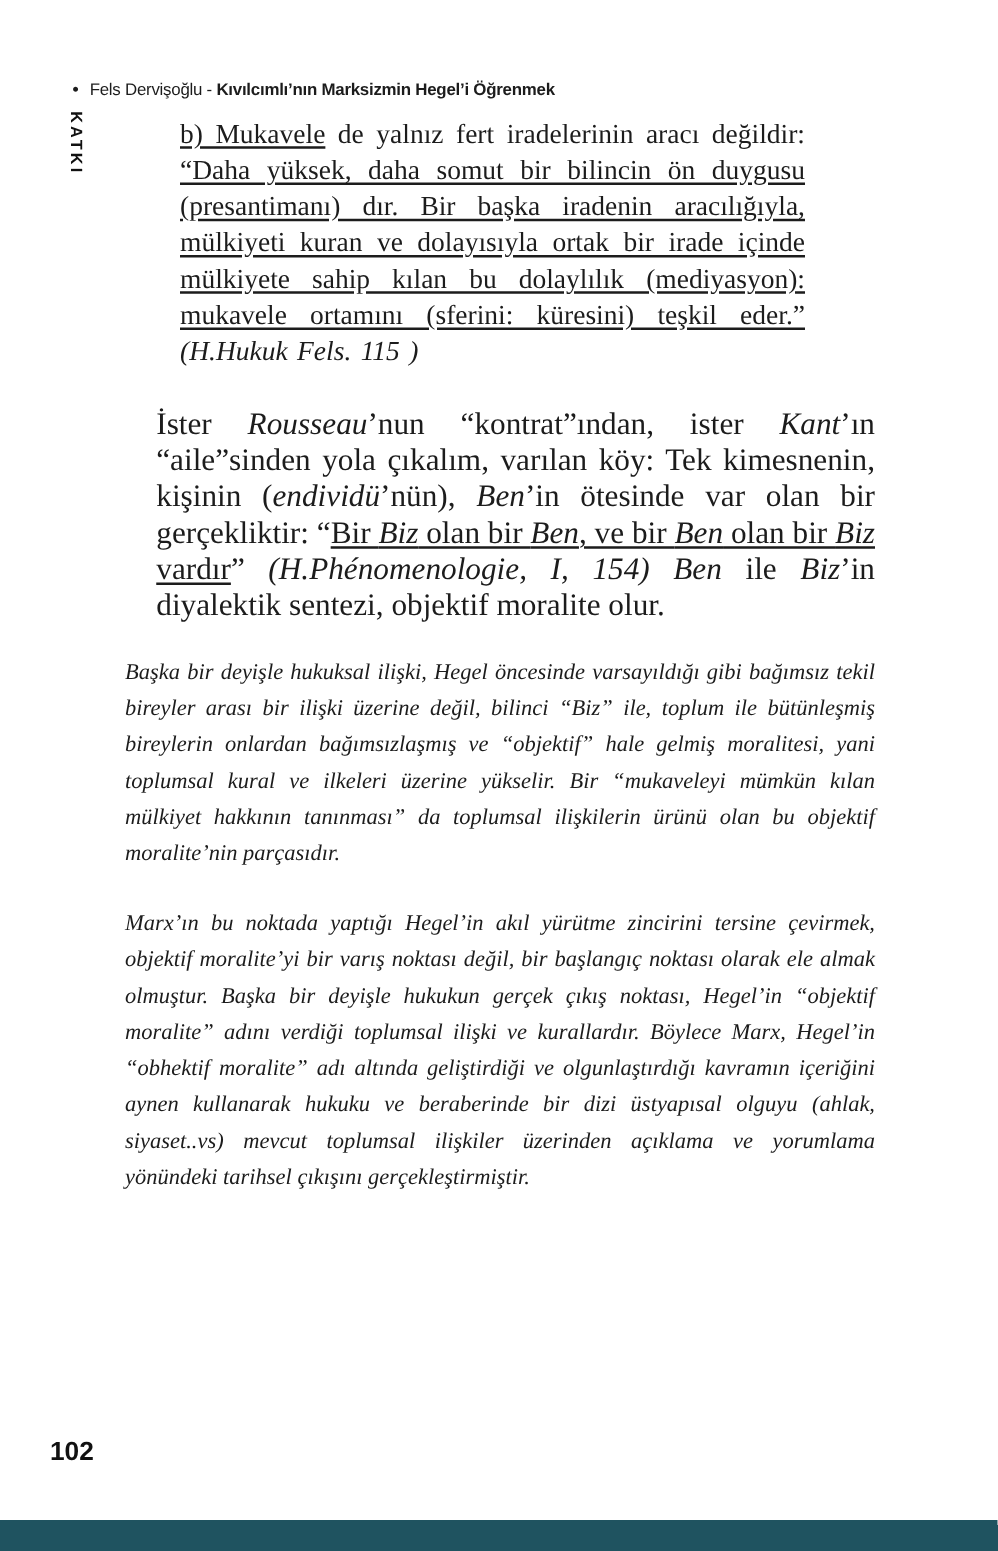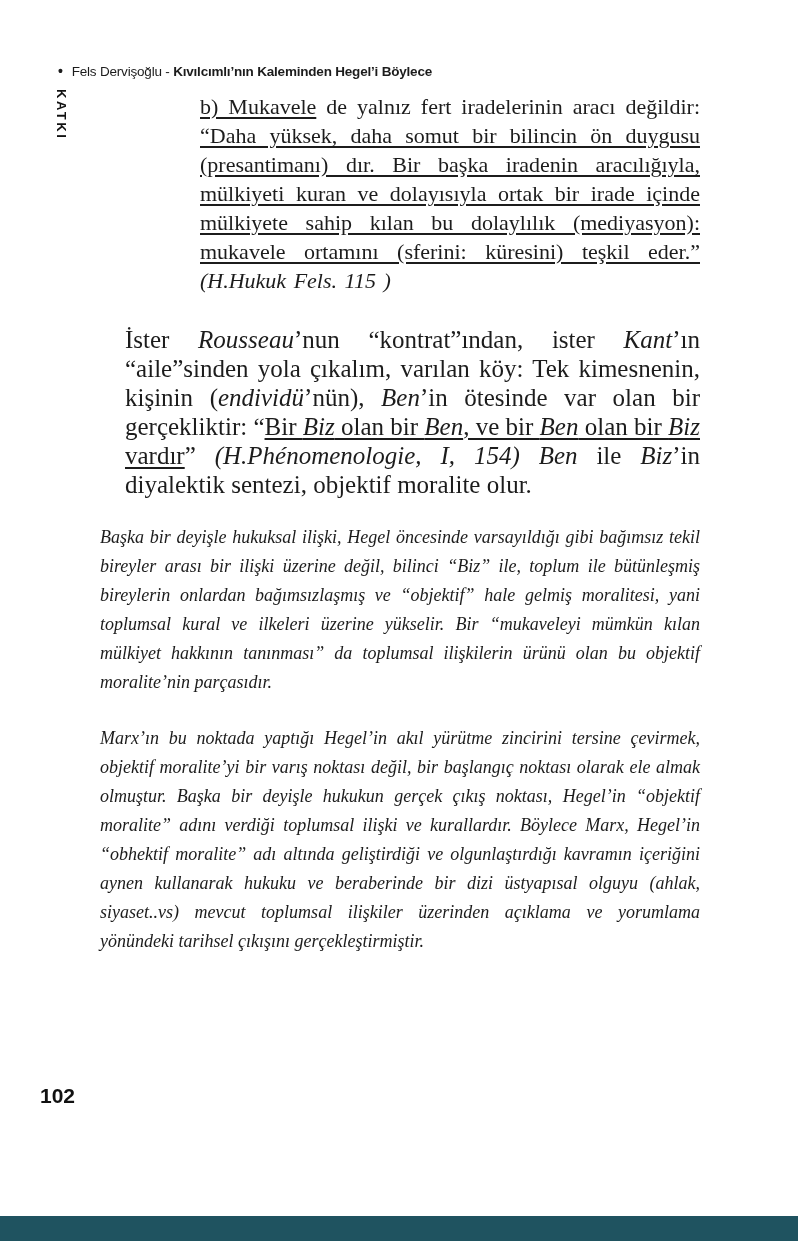--- a/index.html
+++ b/index.html
@@ -39,21 +39,21 @@
     color: #111;
   }
   .content {
     position: absolute;
     top: 92px;
     left: 100px;
     width: 600px;
     text-align: justify;
   }
   .block-quote {
-    margin-left: 100px;
+    margin-left: 44px;
     width: 500px;
     font-size: 22px;
     line-height: 29px;
     word-spacing: 2px;
     margin-bottom: 30px;
   }
   .indented-para {
     margin-left: 25px;
     width: 575px;
     font-size: 25px;
@@ -65,40 +65,40 @@
     line-height: 29px;
     margin-bottom: 27px;
     font-style: italic;
   }
   .u { text-decoration: underline; text-underline-offset: 3px; }
   .i { font-style: italic; }
   .ui { text-decoration: underline; font-style: italic; text-underline-offset: 3px; }
   .page-number {
     position: absolute;
     left: 40px;
-    top: 1084px;
+    top: 1150px;
     font-family: "Liberation Sans", sans-serif;
     font-weight: 700;
     font-size: 21px;
     color: #111;
   }
   .bottom-bar {
     position: absolute;
     left: 0;
     bottom: 0;
     width: 798px;
     height: 25px;
     background: #1f5360;
   }
 </style>
 </head>
 <body>
 
 <div class="page-header">
-  <span class="bullet">•</span><span class="author">Fels Dervişoğlu - </span><span class="title">Kıvılcımlı’nın Kaleminden Hegel’i Böylece</span>
+  <span class="bullet">•</span><span class="author">Fels Dervişoğlu - </span><span class="title">Kıvılcımlı’nın Marksizmin Hegel’i Öğrenmek</span>
 </div>
 
 <div class="side-label">KATKI</div>
 
 <div class="content">
   <p class="block-quote"><span class="u">b) Mukavele</span><span> de yalnız fert iradelerinin aracı değildir: </span><span class="u">“Daha yüksek, daha somut bir bilincin ön duygusu (presantimanı) dır. Bir başka iradenin aracılığıyla, mülkiyeti kuran ve dolayısıyla ortak bir irade içinde mülkiyete sahip kılan bu dolaylılık (mediyasyon): mukavele ortamını (sferini: küresini) teşkil eder.”</span><span> </span><span class="i">(H.Hukuk Fels. 115 )</span></p>
   <p class="indented-para"><span>İster </span><span class="i">Rousseau</span><span>’nun “kontrat”ından, ister </span><span class="i">Kant</span><span>’ın “aile”sinden yola çıkalım, varılan köy: Tek kimesnenin, kişinin (</span><span class="i">endividü</span><span>’nün), </span><span class="i">Ben</span><span>’in ötesinde var olan bir gerçekliktir: “</span><span class="u">Bir </span><span class="ui">Biz</span><span class="u"> olan bir </span><span class="ui">Ben</span><span class="u">, ve bir </span><span class="ui">Ben</span><span class="u"> olan bir </span><span class="ui">Biz</span><span class="u"> vardır</span><span>” </span><span class="i">(H.Phénomenologie, I, 154)</span><span> </span><span class="i">Ben</span><span> ile </span><span class="i">Biz</span><span>’in diyalektik sentezi, objektif moralite olur.</span></p>
   <p class="body-para">Başka bir deyişle hukuksal ilişki, Hegel öncesinde varsayıldığı gibi bağımsız tekil bireyler arası bir ilişki üzerine değil, bilinci “Biz” ile, toplum ile bütünleşmiş bireylerin onlardan bağımsızlaşmış ve “objektif” hale gelmiş moralitesi, yani toplumsal kural ve ilkeleri üzerine yükselir. Bir “mukaveleyi mümkün kılan mülkiyet hakkının tanınması” da toplumsal ilişkilerin ürünü olan bu objektif moralite’nin parçasıdır.</p>
   <p class="body-para">Marx’ın bu noktada yaptığı Hegel’in akıl yürütme zincirini tersine çevirmek, objektif moralite’yi bir varış noktası değil, bir başlangıç noktası olarak ele almak olmuştur. Başka bir deyişle hukukun gerçek çıkış noktası, Hegel’in “objektif moralite” adını verdiği toplumsal ilişki ve kurallardır. Böylece Marx, Hegel’in “obhektif moralite” adı altında geliştirdiği ve olgunlaştırdığı kavramın içeriğini aynen kullanarak hukuku ve beraberinde bir dizi üstyapısal olguyu (ahlak, siyaset..vs) mevcut toplumsal ilişkiler üzerinden açıklama ve yorumlama yönündeki tarihsel çıkışını gerçekleştirmiştir.</p>
 </div>

